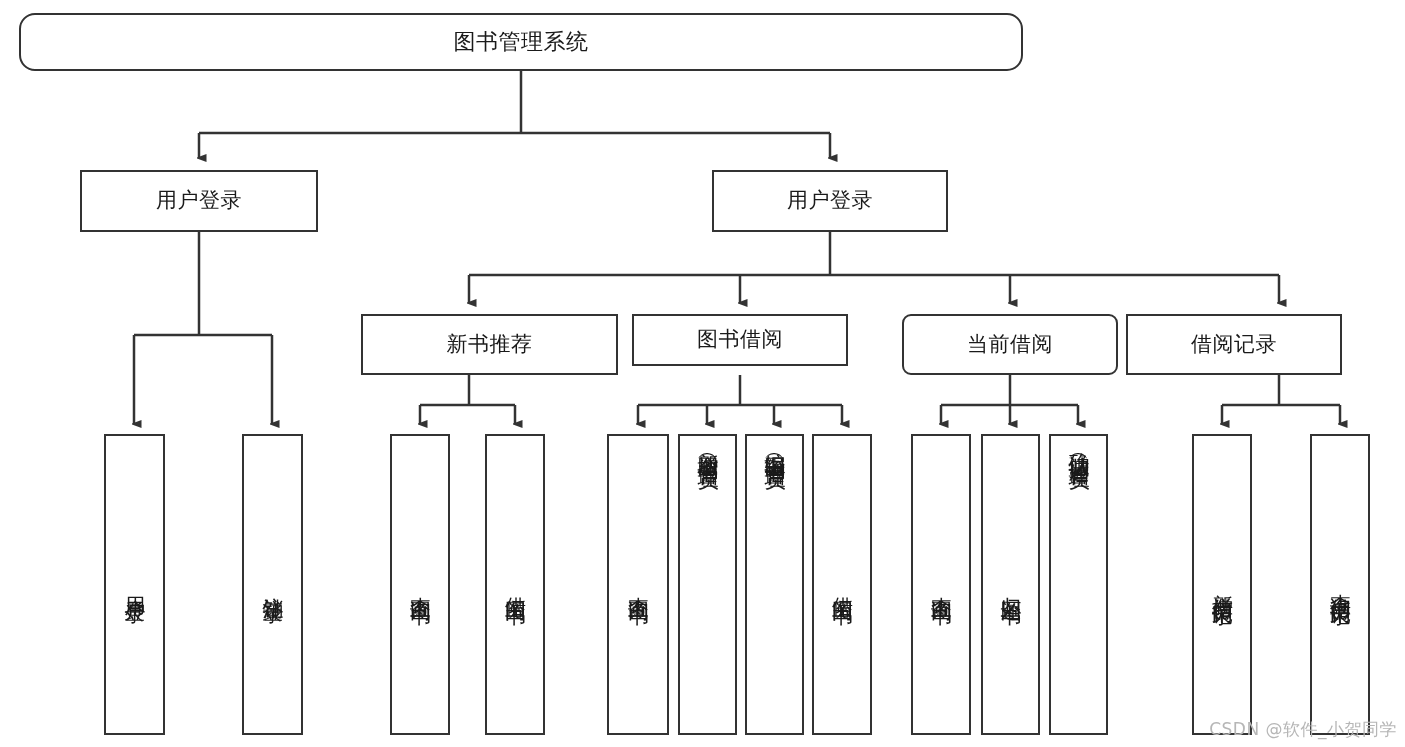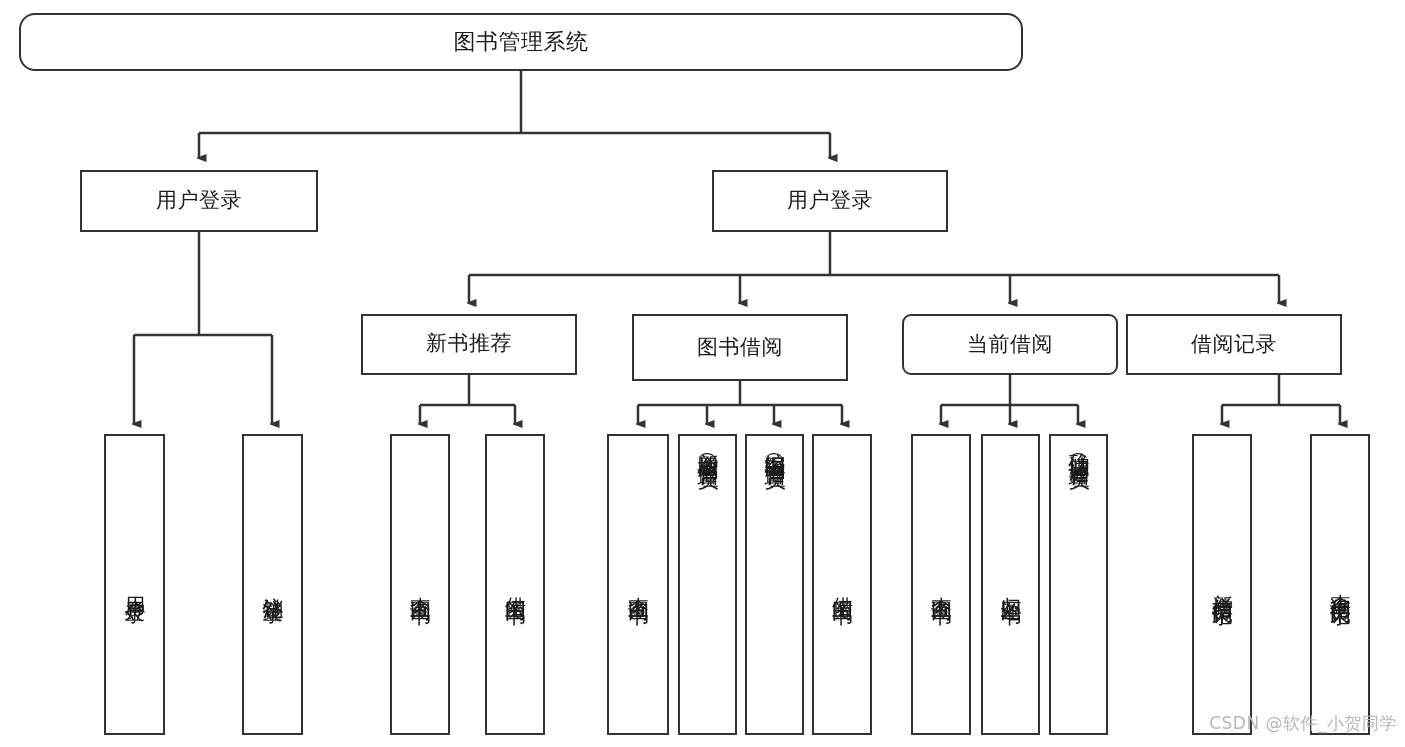--- a/index.html
+++ b/index.html
@@ -65,21 +65,21 @@
   }
   .node.vert.center-v {
     align-items: center;
   }
   .node.vert.top-v {
     align-items: flex-start;
   }
   #watermark {
     position: absolute;
     right: 8px;
-    bottom: 12px;
+    bottom: 6px;
     font-size: 17px;
     color: #b6b6b6;
     letter-spacing: 0.5px;
     white-space: nowrap;
     pointer-events: none;
   }
 </style>
 </head>
 <body>
 
@@ -139,24 +139,24 @@
     <span class="node-label">图书管理系统</span>
   </div>
 
   <div class="node horiz" style="left:80px; top:170px; width:238px; height:62px;">
     <span class="node-label">用户登录</span>
   </div>
   <div class="node horiz" style="left:712px; top:170px; width:236px; height:62px;">
     <span class="node-label">用户登录</span>
   </div>
 
-  <div class="node horiz" style="left:361px; top:314px; width:216px; height:61px;font-family:Liberation Mono, monospace;">
+  <div class="node horiz" style="left:361px; top:314px; width:257px; height:61px;">
     <span class="node-label">新书推荐</span>
   </div>
-  <div class="node horiz" style="left:632px; top:314px; width:216px; height:67px;">
+  <div class="node horiz" style="left:632px; top:314px; width:216px; height:52px;">
     <span class="node-label">图书借阅</span>
   </div>
   <div class="node horiz" style="left:902px; top:314px; width:216px; height:61px;border-radius:9px;">
     <span class="node-label">当前借阅</span>
   </div>
   <div class="node horiz" style="left:1126px; top:314px; width:216px; height:61px;">
     <span class="node-label">借阅记录</span>
   </div>
 
   <div class="node vert center-v" style="left:104px; top:434px; width:61px; height:301px;">

